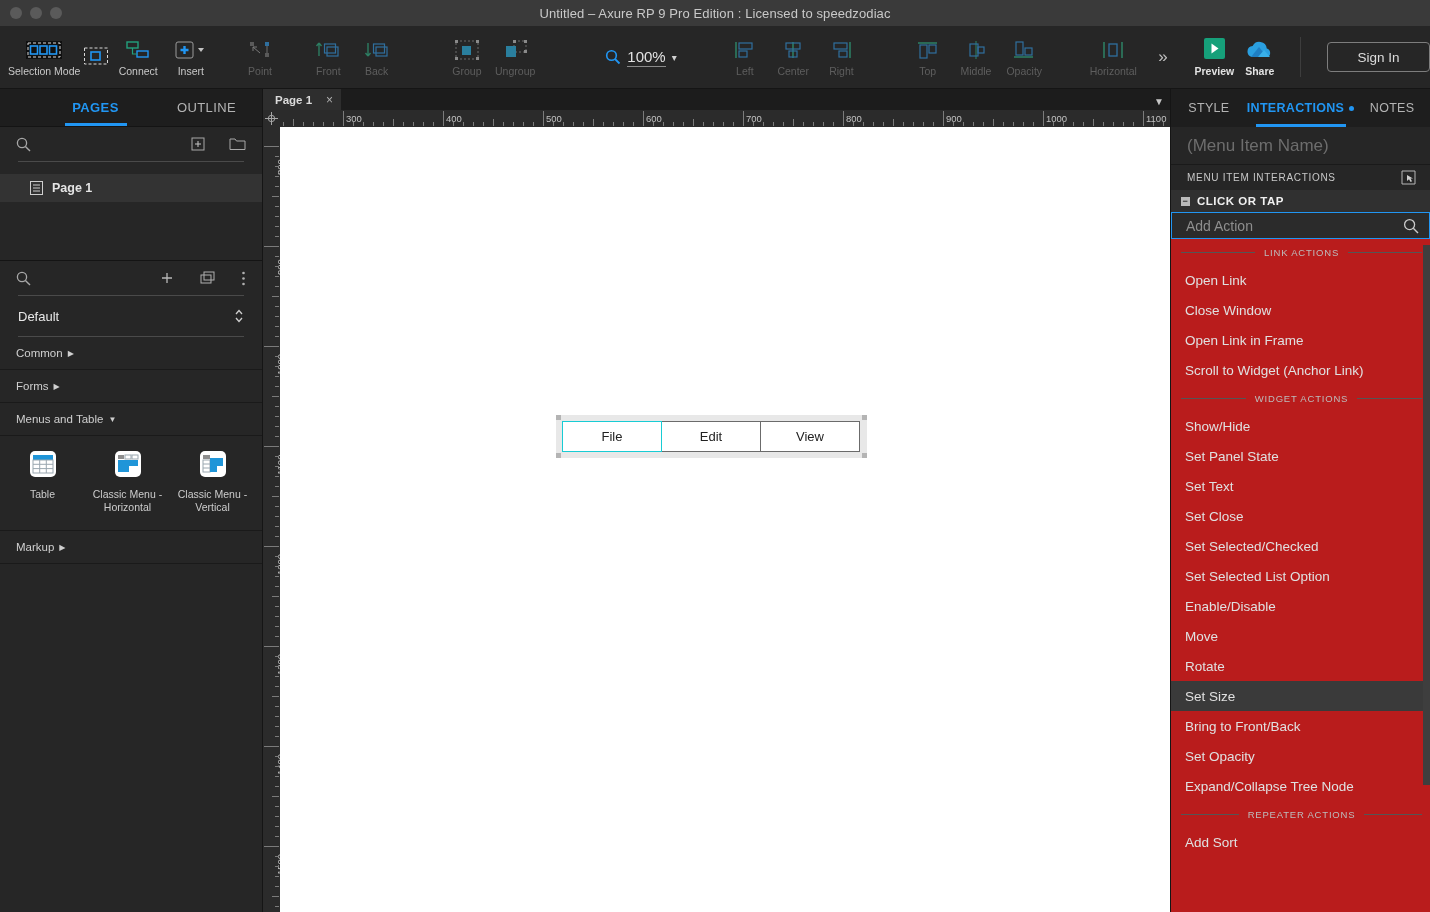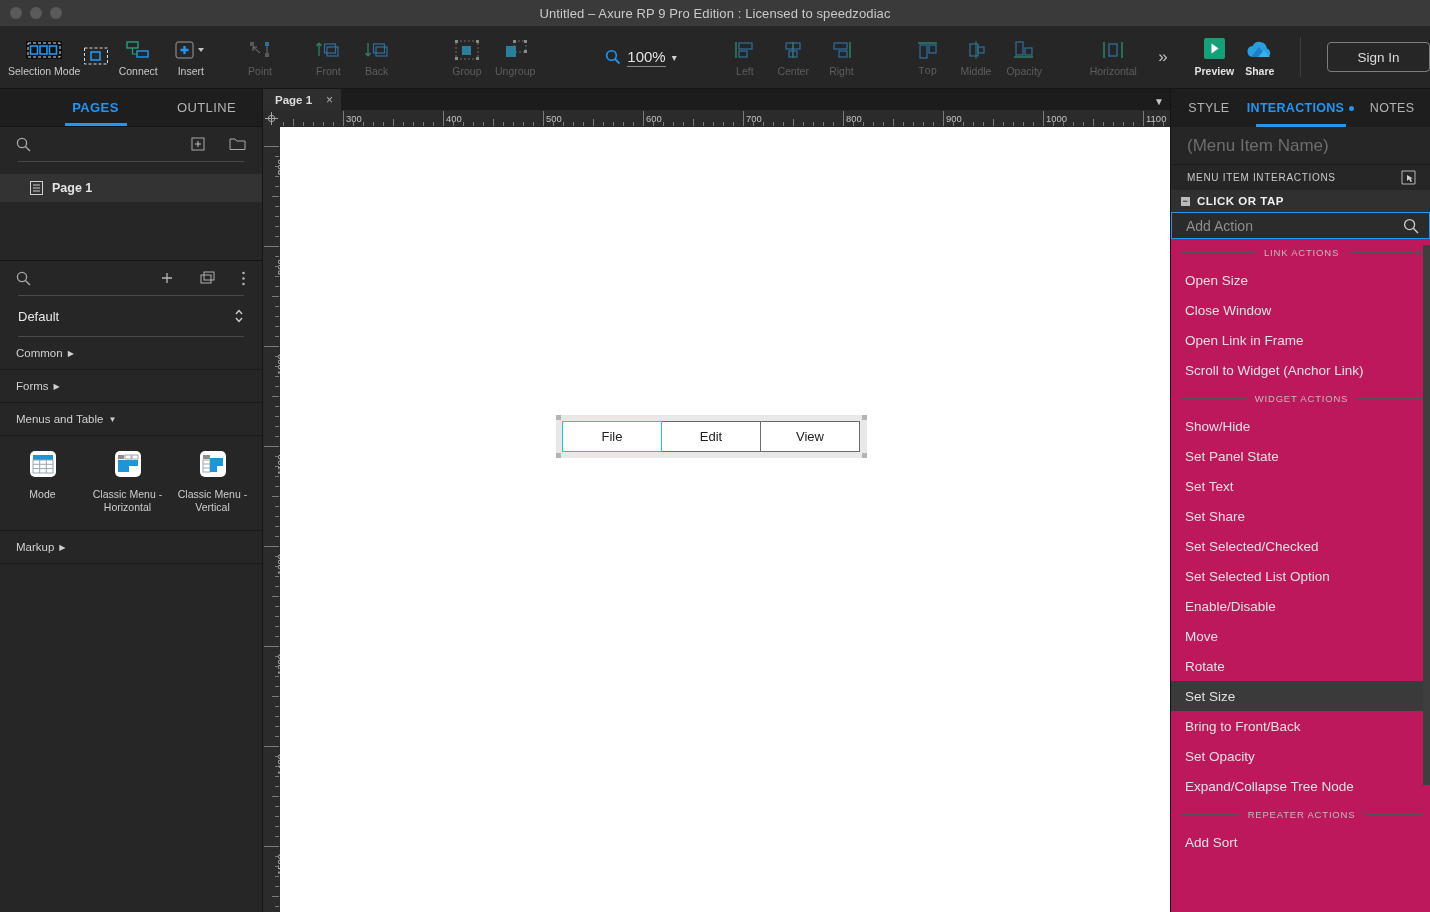--- a/index.html
+++ b/index.html
@@ -197,21 +197,21 @@
     width: 9px; height: 9px; background: #bbb; display: flex; align-items: center;
     justify-content: center; color: #303030; font-size: 9px; line-height: 0;
   }
   .addaction {
     height: 27px; background: #2b2b2b; border: 1px solid #2196f3;
     display: flex; align-items: center; padding: 0 10px 0 14px;
     justify-content: space-between;
   }
   .addaction .ph { font-size: 14px; color: #8e8e8e; }
 
-  .actionlist { flex: 1; overflow: hidden; position: relative; background: #be185d;}
+  .actionlist { flex: 1; overflow: hidden; position: relative; background: #b91c1c;}
   .grouphdr {
     display: flex; align-items: center; gap: 9px; height: 26px; padding: 0 8px 0 10px;
     font-size: 9.5px; color: #bdbdbd; letter-spacing: .8px;
   }
   .grouphdr .ln { flex: 1; height: 1px; background: #555; }
   .aitem {
     height: 30px; display: flex; align-items: center; padding-left: 14px;
     font-size: 13.5px; color: #e0e0e0;
   }
   .aitem.hl { background: #3a3a3a; }
@@ -381,21 +381,21 @@
       <span class="ic">
         <svg width="26" height="22" viewBox="0 0 26 22">
         <path d="M22 3 L22 19" stroke="#2d7d62" stroke-width="1.6"></path>
         <rect x="6" y="4" width="13" height="6" fill="none" stroke="#2f6f9e" stroke-width="1.2"></rect>
         <rect x="11" y="12" width="8" height="6" fill="none" stroke="#2f6f9e" stroke-width="1.2"></rect>
           </svg>
       </span>
       <span class="lbl">Right</span>
     </div>
 
-    <div class="titem dis" style="margin-left:38px;font-family:Liberation Mono, monospace;">
+    <div class="titem dis" style="margin-left:38px;">
       <span class="ic">
         <svg width="26" height="22" viewBox="0 0 26 22">
         <path d="M3 4 L22 4" stroke="#2d7d62" stroke-width="1.6"></path>
         <rect x="5" y="6" width="7" height="13" fill="none" stroke="#2f6f9e" stroke-width="1.2"></rect>
         <rect x="14" y="6" width="7" height="8" fill="none" stroke="#2f6f9e" stroke-width="1.2"></rect>
           </svg>
       </span>
       <span class="lbl">Top</span>
     </div>
     <div class="titem dis">
@@ -560,21 +560,21 @@
           <span class="wic">
             <svg width="36" height="36" viewBox="0 0 36 36">
                 <rect x="5" y="5" width="26" height="26" rx="5" fill="#ffffff"></rect>
             <rect x="8" y="9" width="20" height="5" fill="#1f95d8"></rect>
             <g stroke="#9aa7b0" fill="none">
                   <rect x="8" y="14" width="20" height="13"></rect>
             <path d="M14.7 14 V27 M21.3 14 V27 M8 18.3 H28 M8 22.6 H28"></path>
                 </g>
               </svg>
           </span>
-          <span class="wlbl">Mode</span>
+          <span class="wlbl">Table</span>
         </div>
         <div class="widget">
           <span class="wic">
             <svg width="36" height="36" viewBox="0 0 36 36">
                 <rect x="5" y="5" width="26" height="26" rx="5" fill="#ffffff"></rect>
             <rect x="8" y="9" width="6" height="4" fill="#8d8d8d"></rect>
             <rect x="15" y="9" width="6" height="4" fill="none" stroke="#9aa7b0"></rect>
             <rect x="22" y="9" width="6" height="4" fill="none" stroke="#9aa7b0"></rect>
             <rect x="8" y="14" width="11" height="12" fill="#1f95d8"></rect>
             <rect x="19" y="14" width="9" height="6" fill="#1f95d8"></rect>
@@ -877,21 +877,21 @@
     </div>
 
     <div class="actionlist" id="actionlist">
       <div class="rscroll" style="top:6px;height:540px;"></div>
     <div class="grouphdr">
           <span class="ln"></span>
           <span>LINK ACTIONS</span>
           <span class="ln"></span>
         </div>
         <div class="aitem">
-          <span>Open Size</span>
+          <span>Open Link</span>
         </div>
         <div class="aitem">
           <span>Close Window</span>
         </div>
         <div class="aitem">
           <span>Open Link in Frame</span>
         </div>
         <div class="aitem">
           <span>Scroll to Widget (Anchor Link)</span>
         </div>
@@ -903,21 +903,21 @@
         <div class="aitem">
           <span>Show/Hide</span>
         </div>
         <div class="aitem">
           <span>Set Panel State</span>
         </div>
         <div class="aitem">
           <span>Set Text</span>
         </div>
         <div class="aitem">
-          <span>Set Share</span>
+          <span>Set Close</span>
         </div>
         <div class="aitem">
           <span>Set Selected/Checked</span>
         </div>
         <div class="aitem">
           <span>Set Selected List Option</span>
         </div>
         <div class="aitem">
           <span>Enable/Disable</span>
         </div>

